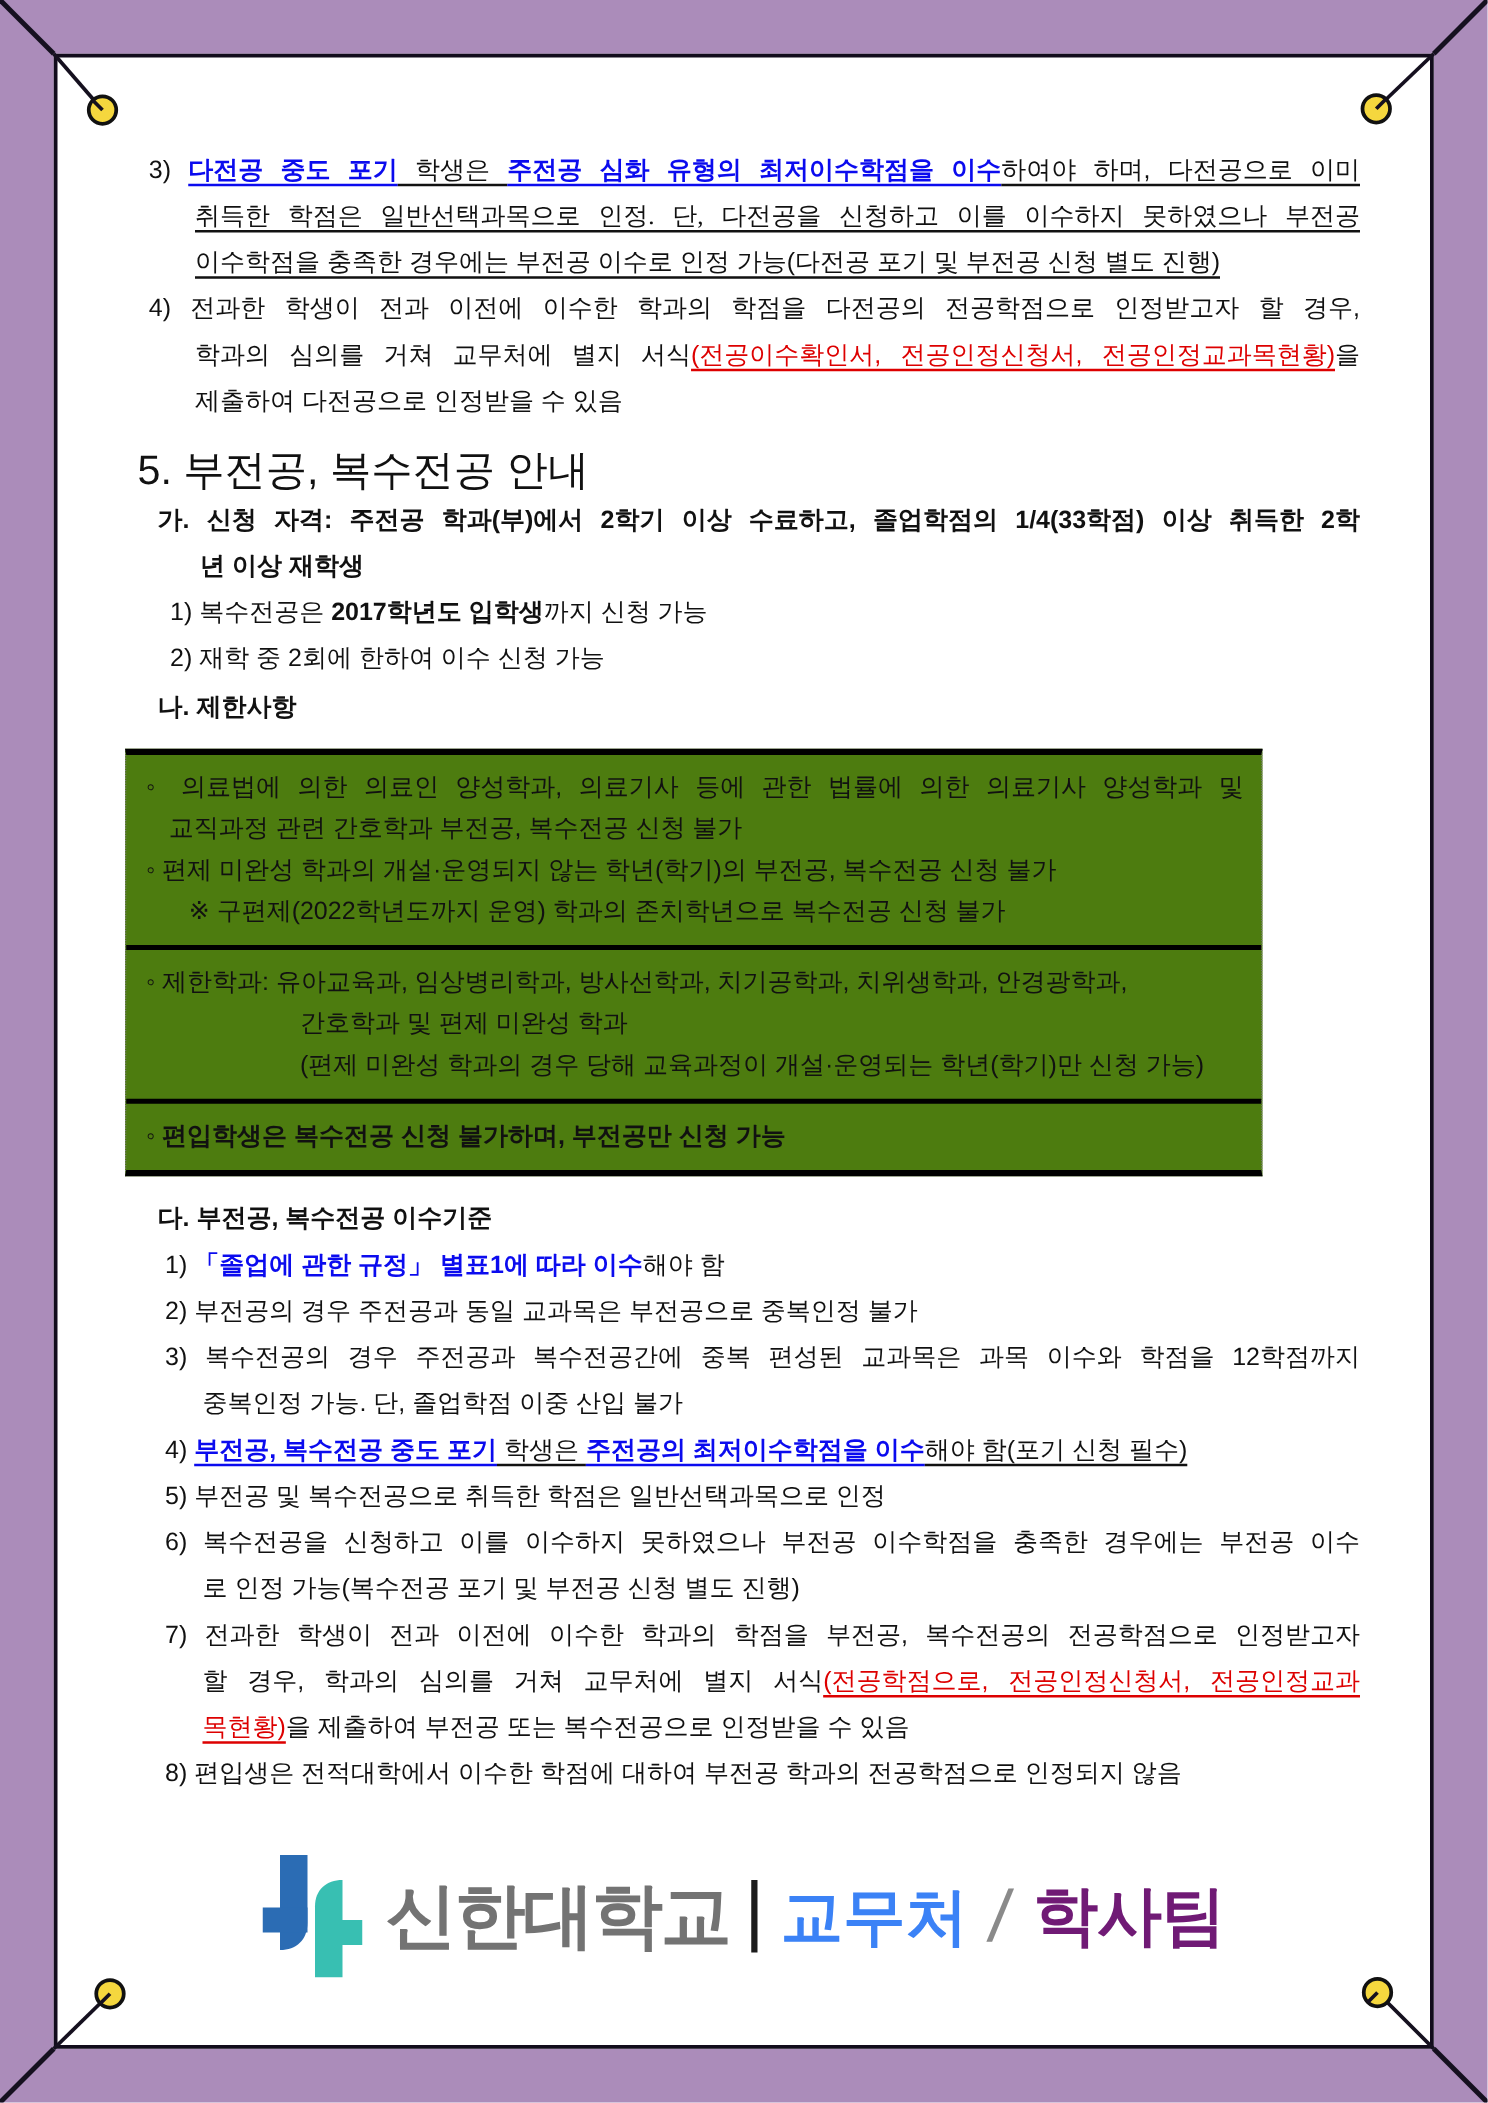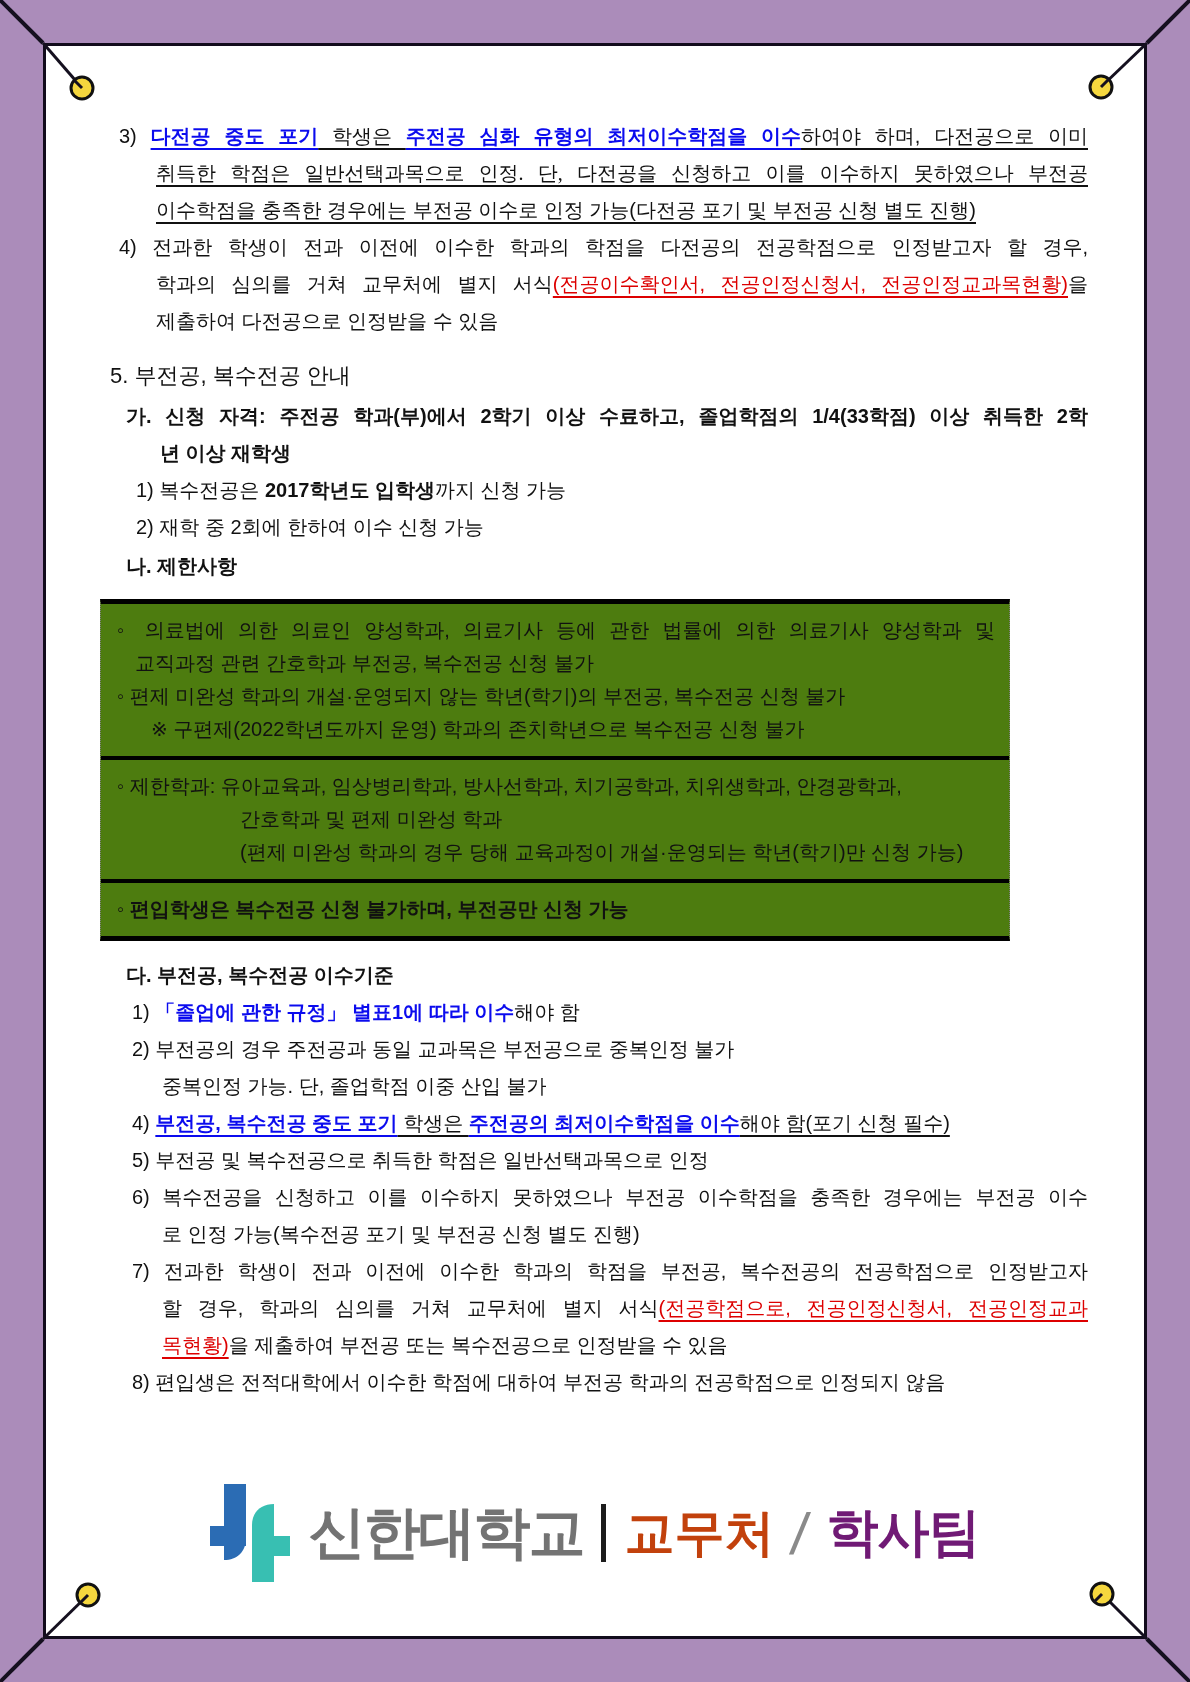--- a/index.html
+++ b/index.html
@@ -17,21 +17,21 @@
     position:absolute;left:0;top:0;right:0;
     padding:72px 56px 0 68px;
   }
   
   .block{position:relative;}
   .line{
     height:37px;line-height:37px;overflow:hidden;
     font-size:20px;text-align:justify;word-break:keep-all;
   }
   .line.j{text-align-last:justify;}
-  .h1 .line{font-size:22px;height:40px;line-height:40px;}
+  .h1 .line{font-size:33px;height:40px;line-height:40px;}
   .seg{white-space:pre-wrap;}
   .seg.b{font-weight:700;}
   .seg.blue{color:#0b0bee;font-weight:700;}
   .seg.red{color:#dd0000;}
   .seg.u{text-decoration:underline;text-decoration-thickness:2px;text-underline-offset:5px;}
   
   .box{
     background:#4d7c0f;box-sizing:border-box;width:910px;margin-left:-14px;
     border-top:5px solid #000;border-bottom:5px solid #000;
     border-left:1px dotted #808080;border-right:1px dotted #808080;
@@ -40,21 +40,21 @@
   .box-section + .box-section{border-top:4px solid #000;}
   .box .line{height:33px;line-height:33px;font-size:20px;}
   
   .logo-row{
     position:absolute;left:0;right:0;top:1437px;height:100px;
     display:flex;align-items:center;justify-content:center;gap:18px;
   }
   .logo-mark{width:80px;height:98px;flex:0 0 auto;}
   .logo-uni{font-size:57px;font-weight:900;letter-spacing:-2px;color:#737373;}
   .logo-bar{display:inline-block;width:5px;height:58px;background:#1c1c1c;}
-  .logo-dept{font-size:50px;font-weight:900;color:#c2410c;}
+  .logo-dept{font-size:50px;font-weight:900;color:#3b82f6;}
   .logo-slash{font-size:58px;font-weight:400;color:#8a8a8a;transform:skewX(-8deg);}
   .logo-team{font-size:52px;font-weight:600;color:#701a75;letter-spacing:-1px;}
   
   .overlay{position:absolute;left:0;top:0;width:1190px;height:1682px;pointer-events:none;}
 </style>
 </head>
 <body>
 
 <div class="page">
   <div class="content">
@@ -103,20 +103,21 @@
       <div class="block" style="margin-top: 16px; margin-left: 12px;">
         <div class="line"><span class="seg b">다. 부전공, 복수전공 이수기준</span></div>
       </div>
       <div class="block" style="margin-left: 18px;">
         <div class="line"><span class="seg">1) </span><span class="seg b blue">「졸업에 관한 규정」 별표1에 따라 이수</span><span class="seg">해야 함</span></div>
       </div>
       <div class="block" style="margin-left: 18px;">
         <div class="line"><span class="seg">2) 부전공의 경우 주전공과 동일 교과목은 부전공으로 중복인정 불가</span></div>
       </div>
       <div class="block" style="margin-left: 18px;">
+        <div class="line j"><span class="seg">3) 복수전공의 경우 주전공과 복수전공간에 중복 편성된 교과목은 과목 이수와 학점을 12학점까지</span></div>
         <div class="line" style="padding-left: 30px;"><span class="seg">중복인정 가능. 단, 졸업학점 이중 산입 불가</span></div>
       </div>
       <div class="block" style="margin-left: 18px;">
         <div class="line"><span class="seg">4) </span><span class="seg b u blue">부전공, 복수전공 중도 포기</span><span class="seg u"> 학생은 </span><span class="seg b u blue">주전공의 최저이수학점을 이수</span><span class="seg u">해야 함(포기 신청 필수)</span></div>
       </div>
       <div class="block" style="margin-left: 18px;">
         <div class="line"><span class="seg">5) 부전공 및 복수전공으로 취득한 학점은 일반선택과목으로 인정</span></div>
       </div>
       <div class="block" style="margin-left: 18px;">
         <div class="line j"><span class="seg">6) 복수전공을 신청하고 이를 이수하지 못하였으나 부전공 이수학점을 충족한 경우에는 부전공 이수</span></div>

